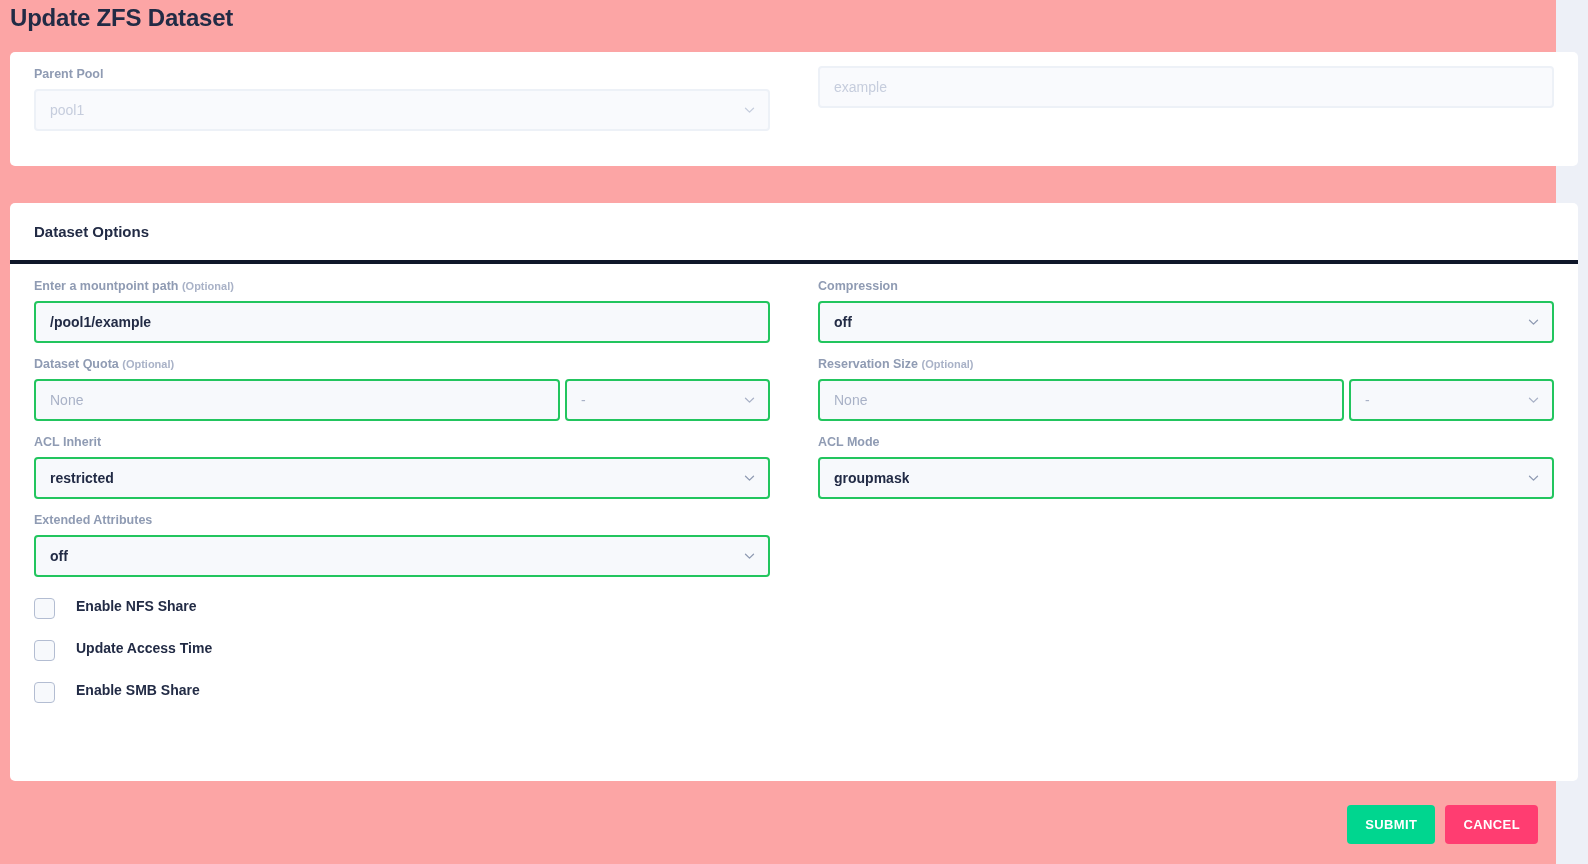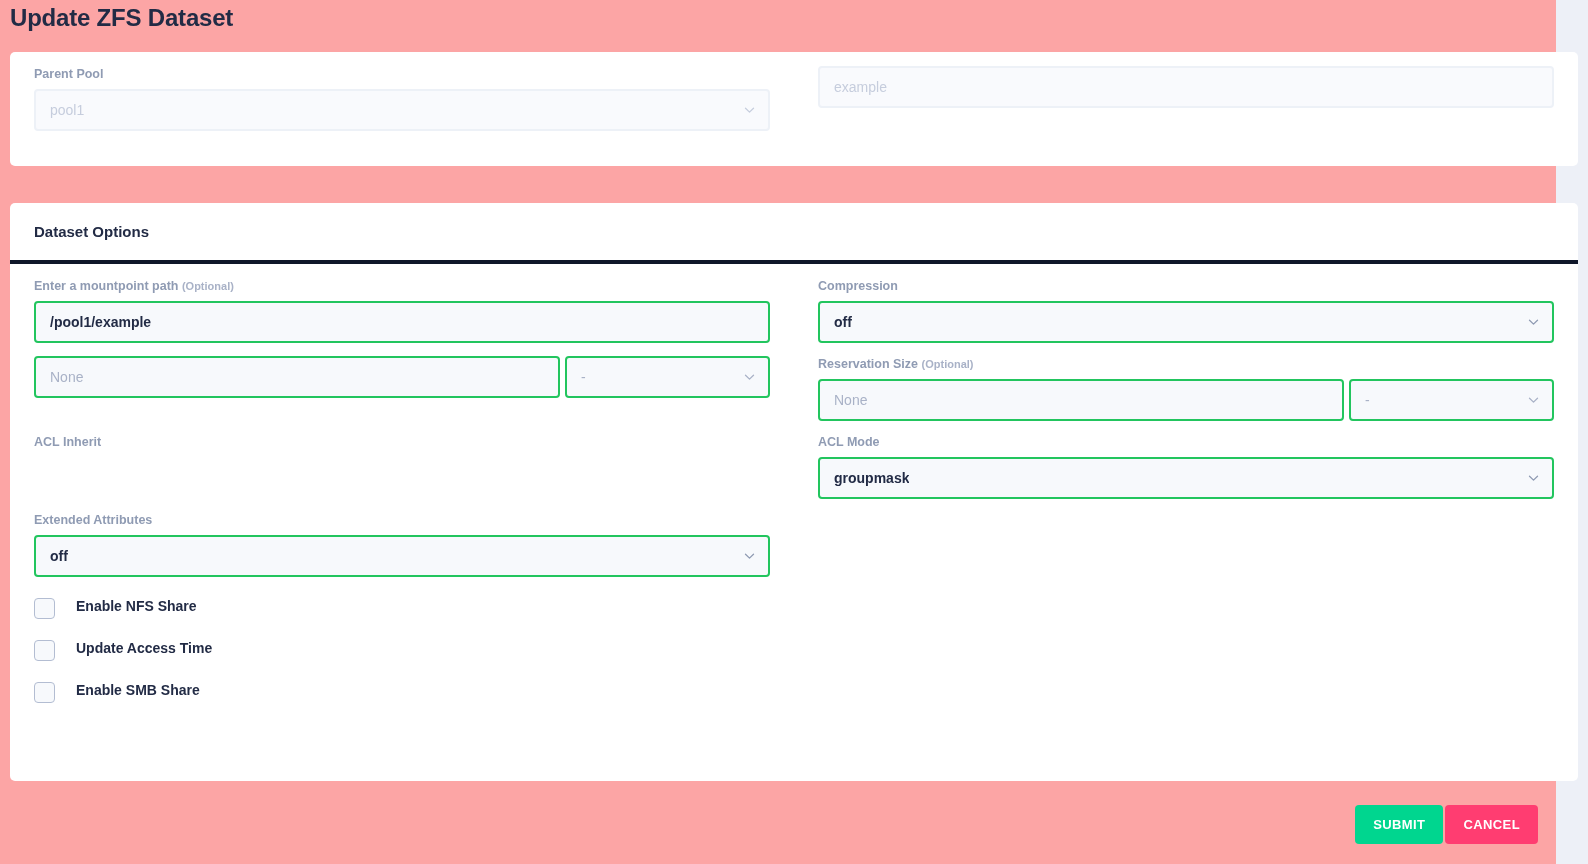--- a/index.html
+++ b/index.html
@@ -138,21 +138,21 @@
     font-size: 14px;
     font-weight: bold;
     color: #222b45;
   }
 
   .footer {
     position: absolute;
     right: 18px;
     top: 805px;
     display: flex;
-    gap: 2px;
+    gap: 10px;
   }
   .btn {
     min-width: 84px;
     height: 39px;
     border: none;
     border-radius: 4px;
     color: #ffffff;
     font-size: 13px;
     font-weight: bold;
     letter-spacing: 0.4px;
@@ -218,20 +218,24 @@
           <span class="val">off</span>
           <span class="chev">
             <svg width="11" height="11" viewBox="0 0 11 11">
                 <path d="M1.5 3.8 L5.5 7.6 L9.5 3.8" fill="none" stroke="#8f9bb3" stroke-width="1.3" stroke-linecap="round" stroke-linejoin="round"></path>
               </svg>
           </span>
         </div>
       </div>
 
       <div class="col">
+        <div class="field-label">
+          <span>Dataset Quota</span>
+          <span class="opt">(Optional)</span>
+        </div>
         <div class="split">
           <div class="control amount">
             <span class="val ph">None</span>
           </div>
           <div class="control unit">
             <span class="val ph">-</span>
             <span class="chev">
               <svg width="11" height="11" viewBox="0 0 11 11">
                   <path d="M1.5 3.8 L5.5 7.6 L9.5 3.8" fill="none" stroke="#a9b2c7" stroke-width="1.3" stroke-linecap="round" stroke-linejoin="round"></path>
                 </svg>
@@ -255,20 +259,28 @@
               <svg width="11" height="11" viewBox="0 0 11 11">
                   <path d="M1.5 3.8 L5.5 7.6 L9.5 3.8" fill="none" stroke="#a9b2c7" stroke-width="1.3" stroke-linecap="round" stroke-linejoin="round"></path>
                 </svg>
             </span>
           </div>
         </div>
       </div>
 
       <div class="col">
         <div class="field-label">ACL Inherit</div>
+        <div class="control">
+          <span class="val">restricted</span>
+          <span class="chev">
+            <svg width="11" height="11" viewBox="0 0 11 11">
+                <path d="M1.5 3.8 L5.5 7.6 L9.5 3.8" fill="none" stroke="#8f9bb3" stroke-width="1.3" stroke-linecap="round" stroke-linejoin="round"></path>
+              </svg>
+          </span>
+        </div>
       </div>
 
       <div class="col right">
         <div class="field-label">ACL Mode</div>
         <div class="control">
           <span class="val">groupmask</span>
           <span class="chev">
             <svg width="11" height="11" viewBox="0 0 11 11">
                 <path d="M1.5 3.8 L5.5 7.6 L9.5 3.8" fill="none" stroke="#8f9bb3" stroke-width="1.3" stroke-linecap="round" stroke-linejoin="round"></path>
               </svg>

